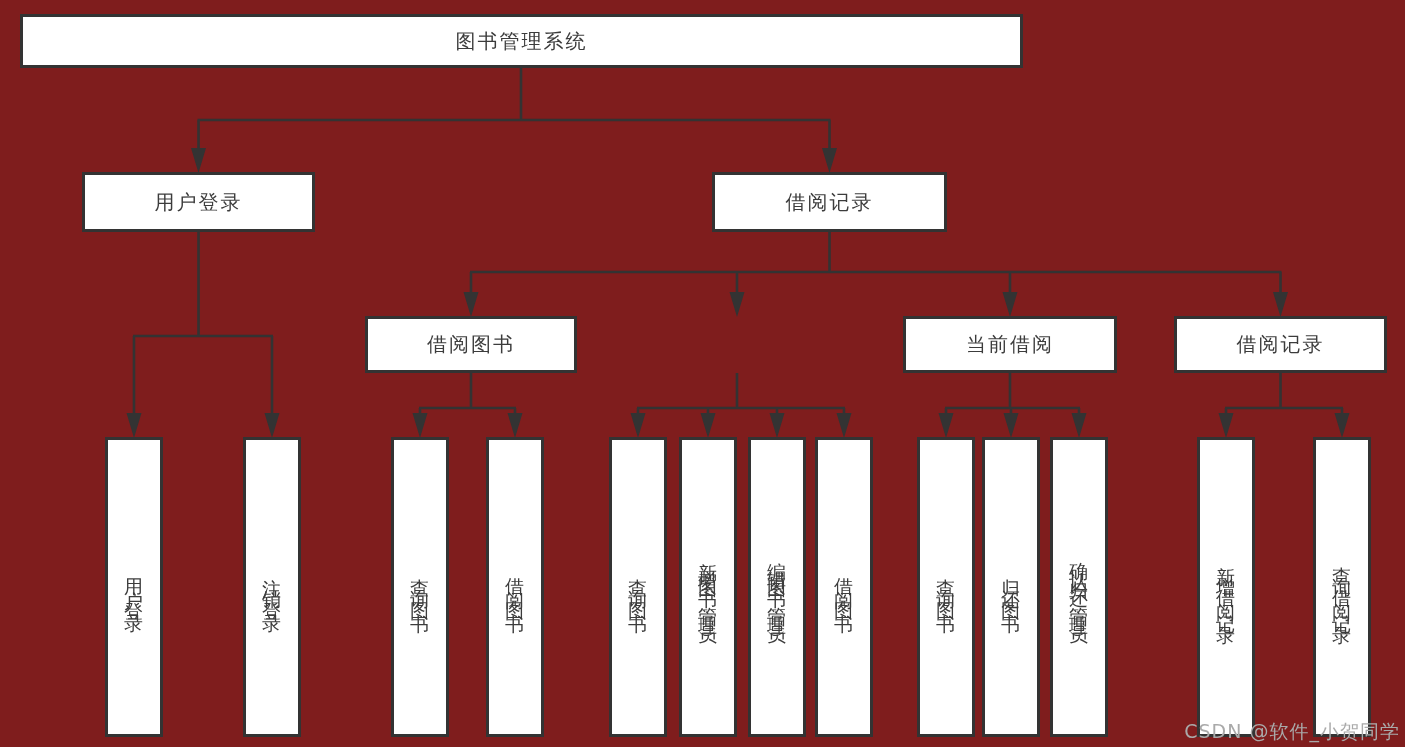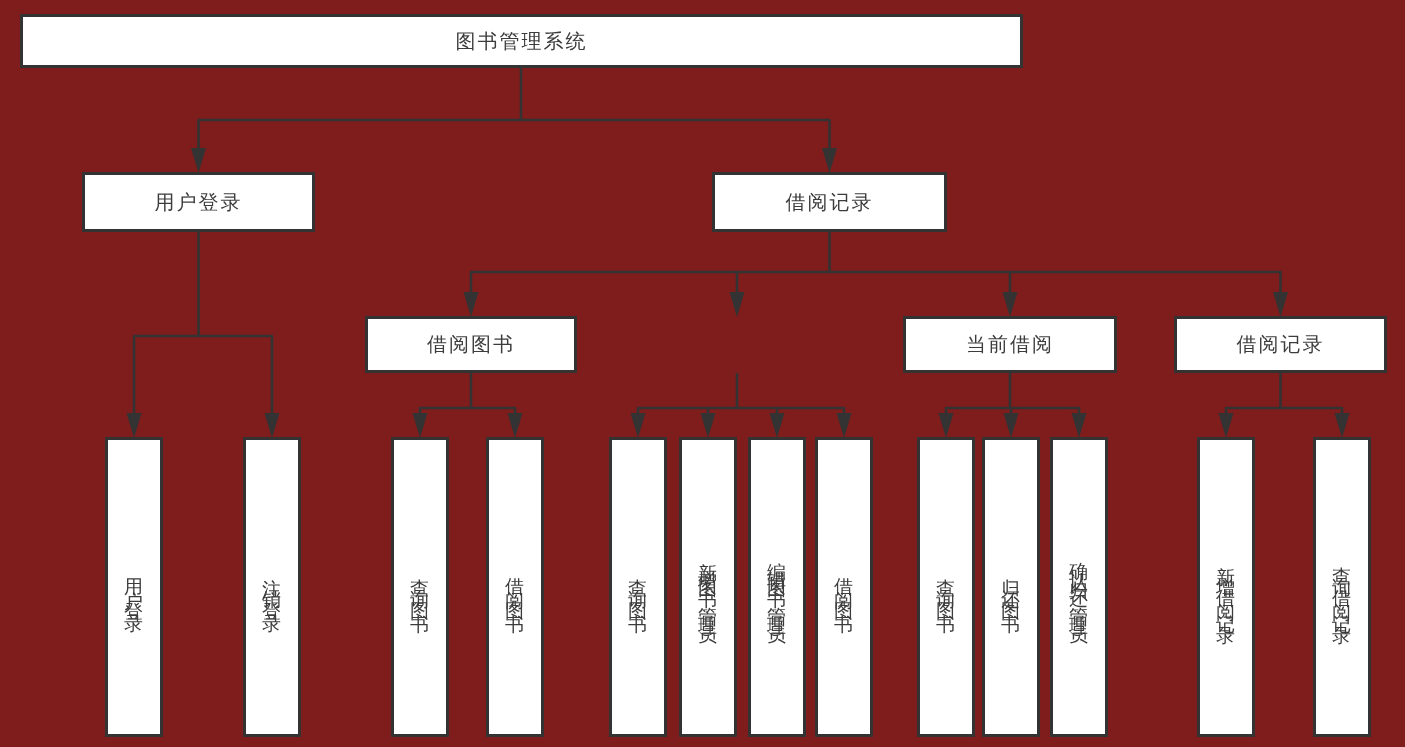--- a/index.html
+++ b/index.html
@@ -119,14 +119,15 @@
     <span class="lbl">确认归还（管理员）</span>
   </div>
 
   <div class="node leaf" style="left:1197px;top:437px;width:58px;height:300px">
     <span class="lbl">新增借阅记录</span>
   </div>
   <div class="node leaf" style="left:1313px;top:437px;width:58px;height:300px">
     <span class="lbl">查询借阅记录</span>
   </div>
 
+  <div class="watermark">CSDN @软件_小贺同学</div>
 
 </div>
 
 </body></html>

